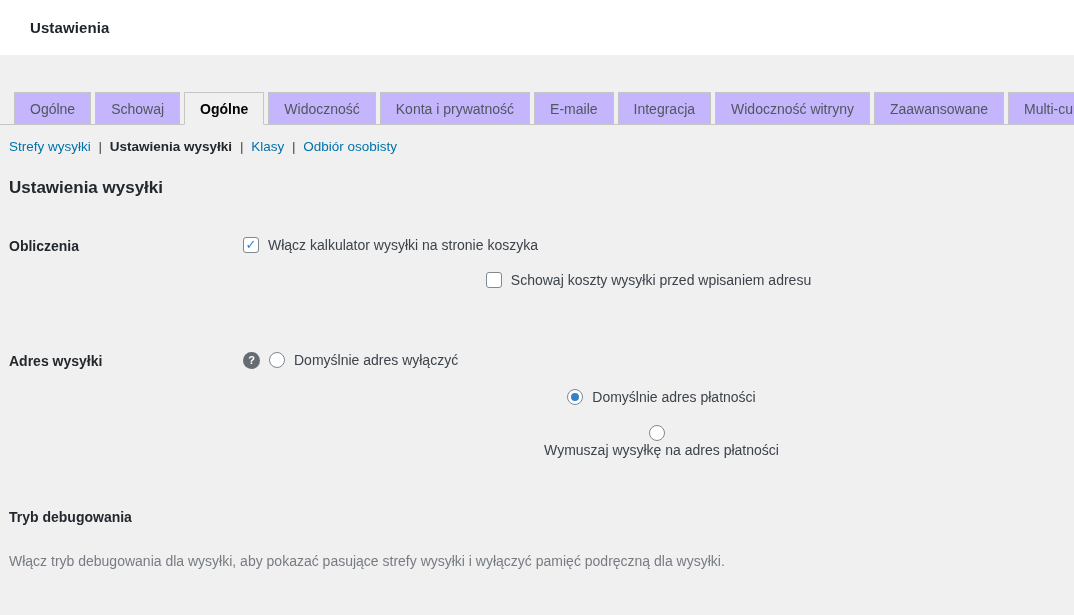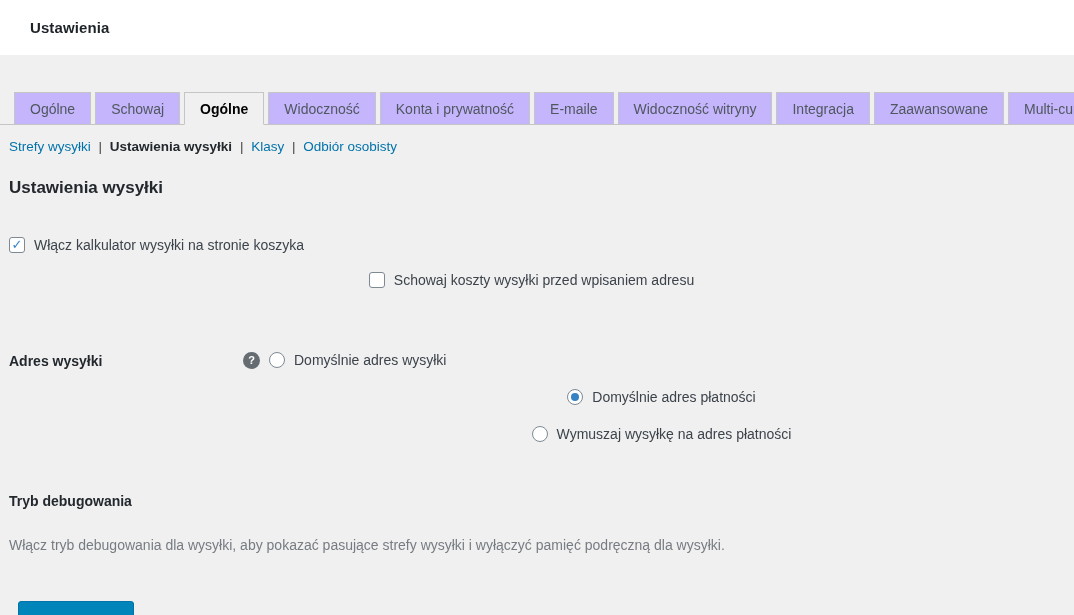--- a/index.html
+++ b/index.html
@@ -144,22 +144,22 @@
     <span class="topbar-title">Ustawienia</span>
   </div>
 
   <nav class="tab-strip">
     <a class="tab">Ogólne</a>
     <a class="tab">Schowaj</a>
     <a class="tab active">Ogólne</a>
     <a class="tab">Widoczność</a>
     <a class="tab">Konta i prywatność</a>
     <a class="tab">E-maile</a>
+    <a class="tab">Integracja</a>
     <a class="tab">Widoczność witryny</a>
-    <a class="tab">Integracja</a>
     <a class="tab">Zaawansowane</a>
     <a class="tab">Multi-currency</a>
   </nav>
 
   <div class="content">
 
     
     <div class="subnav">
       <a>Strefy wysyłki</a>
       <span class="sep">|</span>
@@ -168,20 +168,21 @@
       <a>Klasy</a>
       <span class="sep">|</span>
       <a>Odbiór osobisty</a>
     </div>
 
     
     <h2 class="section-heading">Ustawienia wysyłki</h2>
 
     
     <div class="form-row row-obliczenia">
+      <div class="row-label">Obliczenia</div>
       <div class="row-control checkbox-group">
         <label class="opt-line">
           <span class="cb checked">
               <span class="mark">✓</span>
             </span>
           <span>Włącz kalkulator wysyłki na stronie koszyka</span>
         </label>
         <label class="opt-line">
           <span class="cb"></span>
           <span>Schowaj koszty wysyłki przed wpisaniem adresu</span>
@@ -189,29 +190,29 @@
       </div>
     </div>
 
     
     <div class="form-row row-adres">
       <div class="row-label">Adres wysyłki</div>
       <div class="row-control radio-group">
         <div class="opt-line">
           <span class="help-tip">?</span>
           <span class="rb"></span>
-          <span>Domyślnie adres wysyłki</span>
+          <span>Domyślnie adres wyłączyć</span>
         </div>
         <div class="opt-line" style="margin-left:26px;">
           <span class="rb selected">
               <span class="dot"></span>
             </span>
           <span>Domyślnie adres płatności</span>
         </div>
-        <div class="opt-line" style="margin-left:26px;">
+        <div class="opt-line" style="margin-left:26px;flex-direction:column;">
           <span class="rb"></span>
           <span>Wymuszaj wysyłkę na adres płatności</span>
         </div>
       </div>
     </div>
 
     
     <div class="form-row row-tryb">
       <div class="row-label">Tryb debugowania</div>
       <div class="row-control checkbox-group">

